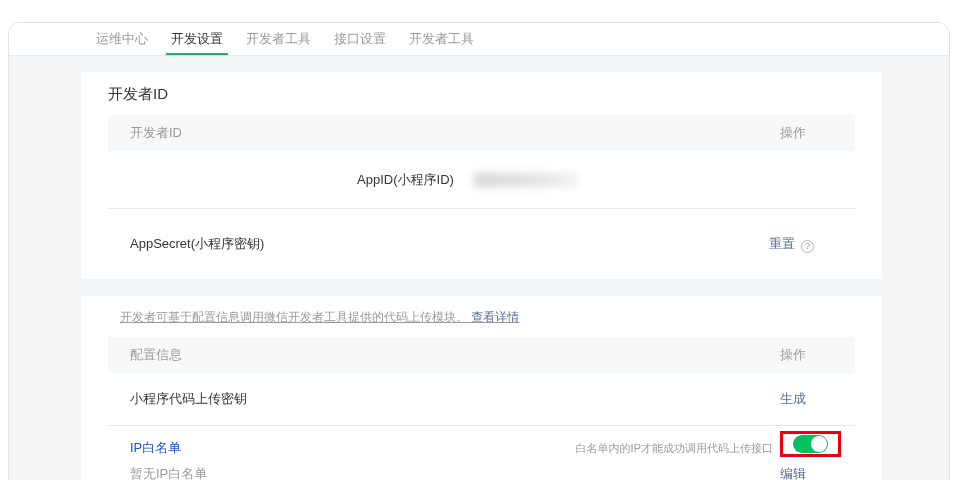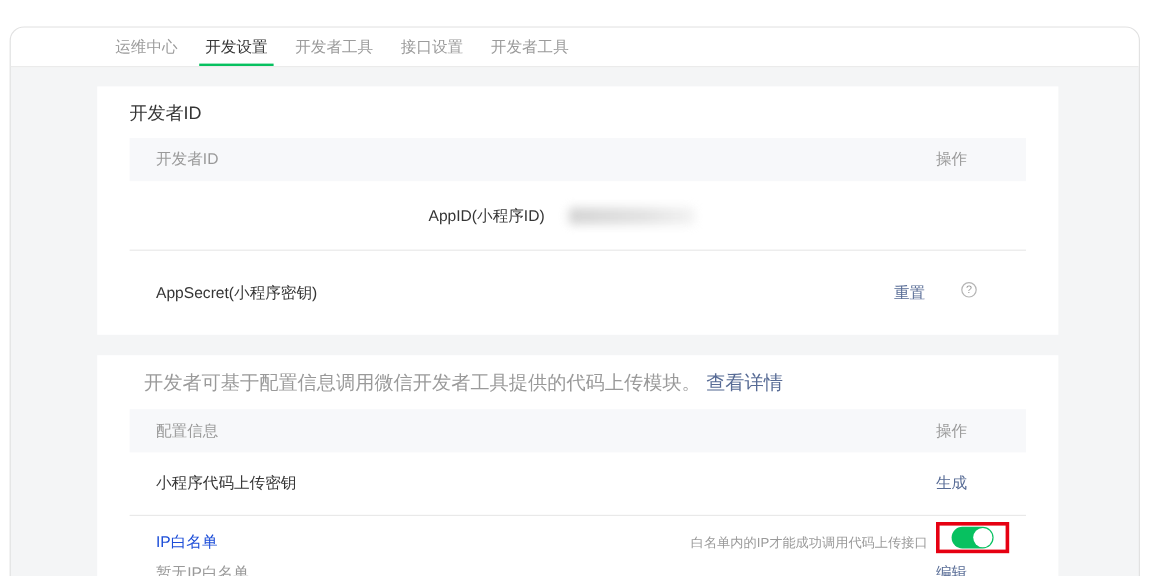--- a/index.html
+++ b/index.html
@@ -28,21 +28,21 @@
     background: #07c160;
   }
 
   
   .content { padding: 16px 0 0 72px; }
   .card { width: 801px; background: #ffffff; }
   .card.first { margin-bottom: 17px; }
 
   .section-title-row { padding: 13px 27px 11px; display: flex; align-items: baseline; }
   .section-title { font-size: 15px; color: #353535; white-space: nowrap; }
-  .section-desc { font-size: 16px; color: #9a9a9a; margin-left: 12px; }
+  .section-desc { font-size: 12px; color: #9a9a9a; margin-left: 12px; text-decoration: underline; }
   .link { color: #576b95; text-decoration: none; cursor: pointer; }
 
   .thead {
     margin: 0 27px; height: 36px; background: #f7f8fa;
     display: flex; align-items: center; justify-content: space-between;
     padding: 0 49px 0 22px; font-size: 13px; color: #9a9a9a;
   }
 
   .divider { border: none; border-top: 1px solid #e9e9e9; margin: 0 27px; }
 
@@ -53,21 +53,21 @@
   .row.appid { height: 57px; justify-content: center; }
   .row.appsecret { height: 70px; padding-right: 68px; }
   .row.keyrow { height: 52px; }
 
   .redacted {
     width: 105px; height: 14px; margin-left: 20px; border-radius: 3px;
     background: linear-gradient(90deg, #c6c6c6, #d9d9d9 60%, #efefef);
     filter: blur(4px); opacity: 0.75;
   }
 
-  .action-group { display: flex; align-items: flex-start; font-size: 13px; gap: 24px; }
+  .action-group { display: flex; align-items: flex-end; font-size: 13px; }
   .help-icon {
     width: 13px; height: 13px; border: 1px solid #b5b5b5; border-radius: 50%;
     color: #9a9a9a; font-size: 9px; line-height: 11px; text-align: center;
     margin-left: 6px; cursor: pointer;
   }
 
   
   .ip-row { position: relative; height: 64px; font-size: 13px; }
   .ip-label { position: absolute; left: 49px; top: 13px; color: #1d4ed8; }
   .ip-sub   { position: absolute; left: 49px; top: 39px; color: #9a9a9a; }

